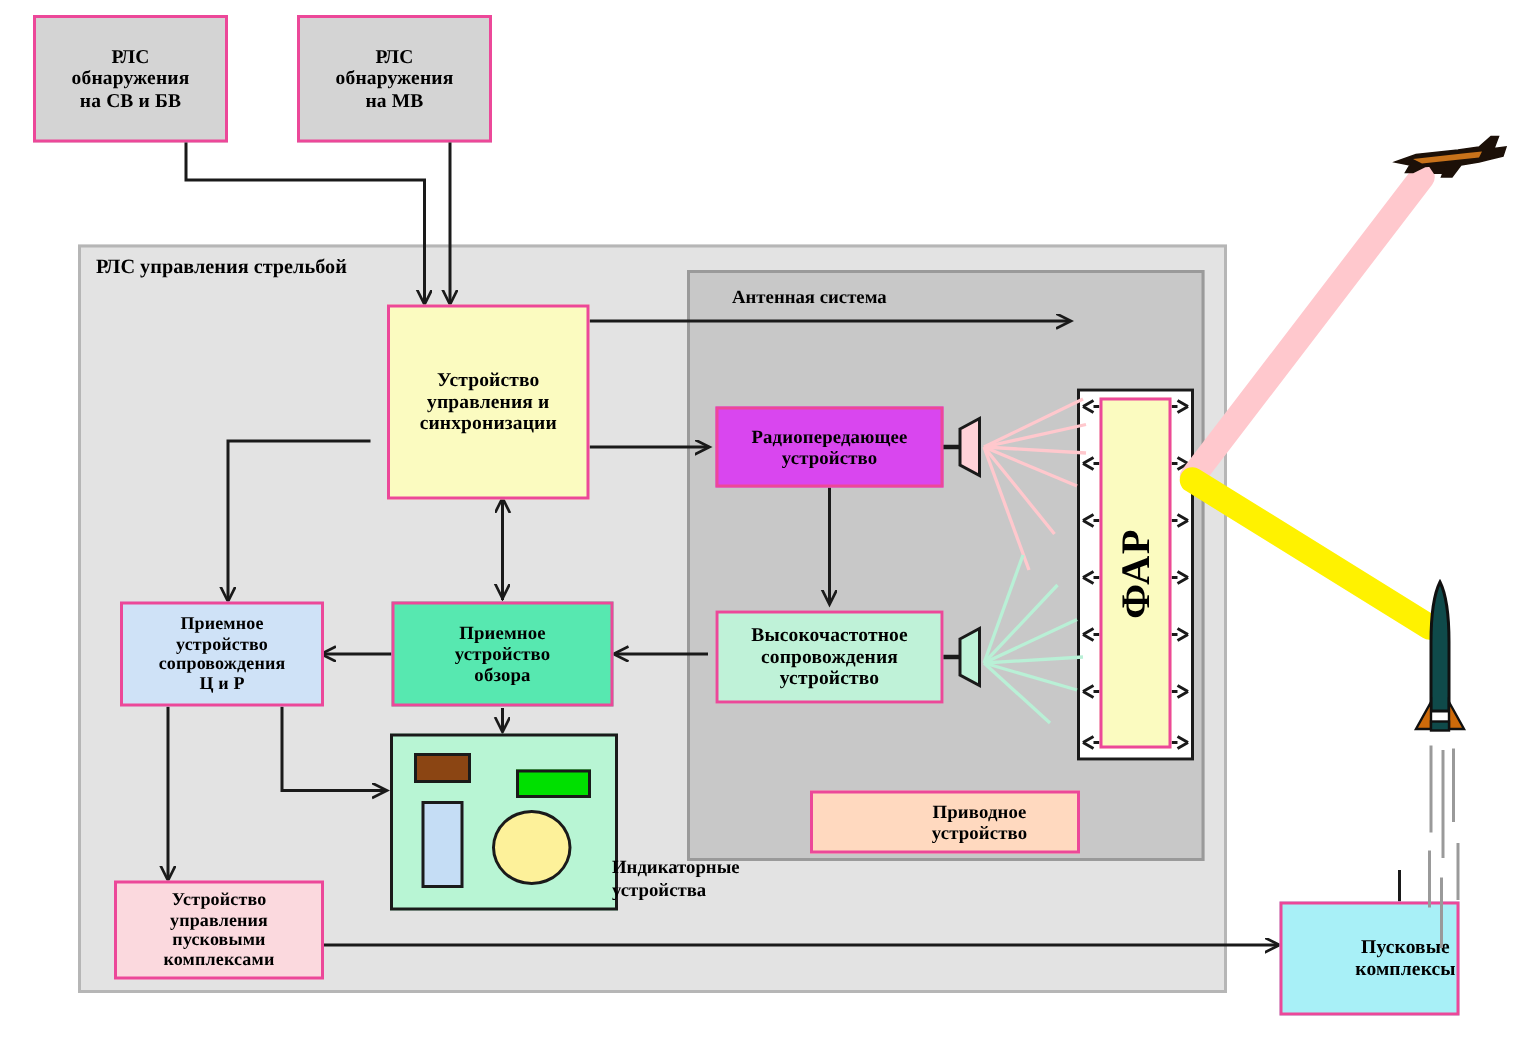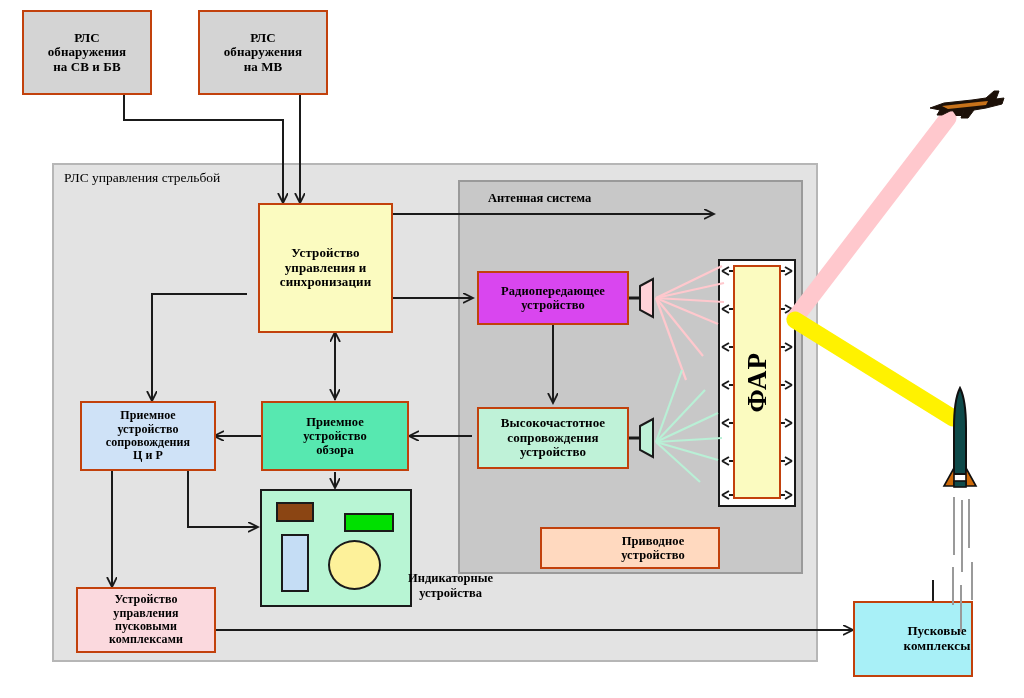--- a/index.html
+++ b/index.html
@@ -1,32 +1,32 @@
 <!DOCTYPE html>
 <html><head>
 <meta charset="utf-8">
 <title>RLS block diagram</title>
 <style>
   html,body{margin:0;padding:0;background:#ffffff;}
   body{font-family:"Liberation Serif",serif;}
   #stage{position:relative;width:1024px;height:698px;background:#ffffff;overflow:hidden;}
 
   
-  .box{position:absolute;box-sizing:border-box;border:2px solid #c2410c;
+  .box{position:absolute;box-sizing:border-box;border:2px solid #ec4899;
        display:flex;align-items:center;justify-content:center;text-align:center;
        font-weight:bold;color:#000;line-height:1.12;letter-spacing:.1px;}
   .box span{display:block;padding:0 3px;}
 
   
   .radar-top{background:#d4d4d4;font-size:13px;}
 
   
   #fcs{position:absolute;left:52px;top:163px;width:766px;height:499px;
        background:#e3e3e3;border:2px solid #b6b6b6;box-sizing:border-box;}
-  #fcs-title{position:absolute;left:64px;top:170px;font-size:13.5px;font-weight:normal;color:#000;}
+  #fcs-title{position:absolute;left:64px;top:170px;font-size:13.5px;font-weight:bold;color:#000;}
 
   
   #ant-sys{position:absolute;left:458px;top:180px;width:345px;height:394px;
            background:#c8c8c8;border:2px solid #9a9a9a;box-sizing:border-box;}
   #ant-sys-title{position:absolute;left:488px;top:191px;font-size:12.5px;font-weight:bold;color:#000;}
 
   
   .b-ctrl{background:#fbfbc0;font-size:13px;}
   .b-tx{background:#d946ef;font-size:12.5px;}
   .b-rxhf{background:#bff2d8;font-size:13px;}
@@ -47,21 +47,21 @@
 
   
   #indicator{position:absolute;left:260px;top:489px;width:152px;height:118px;
      background:#b8f5d4;border:2px solid #1a1a1a;box-sizing:border-box;}
   .ind-el{position:absolute;box-sizing:border-box;border:2px solid #1a1a1a;}
   #ind-brown{left:14px;top:11px;width:38px;height:20px;background:#8b4513;}
   #ind-green{left:82px;top:22px;width:50px;height:19px;background:#00e000;}
   #ind-blue{left:19px;top:43px;width:28px;height:58px;background:#c5ddf5;}
   #ind-circle{left:66px;top:49px;width:53px;height:50px;background:#fdf19a;border-radius:50%;}
   #ind-label{position:absolute;left:408px;top:571px;font-size:12.5px;font-weight:bold;
-     line-height:1.2;color:#000;text-align:center;}
+     line-height:1.2;color:#000;}
 
   
   #wires{position:absolute;left:0;top:0;width:1024px;height:698px;pointer-events:none;}
 
   
   #scene{position:absolute;left:0;top:0;width:1024px;height:698px;pointer-events:none;}
 </style>
 </head>
 <body>
 

